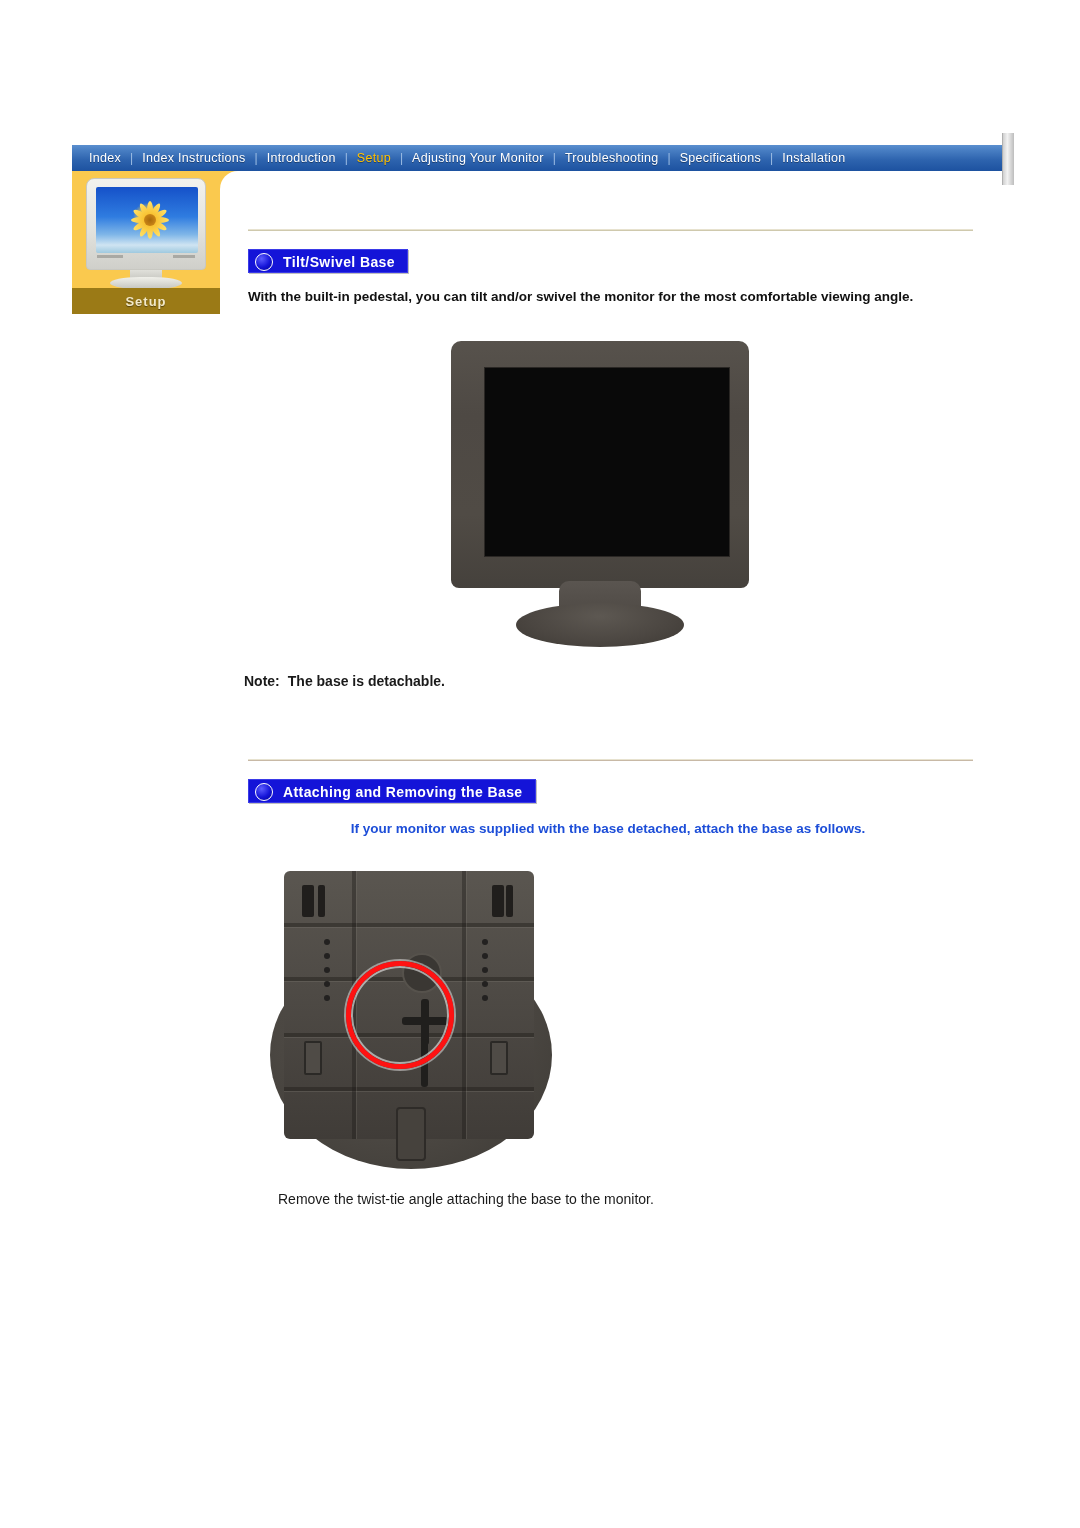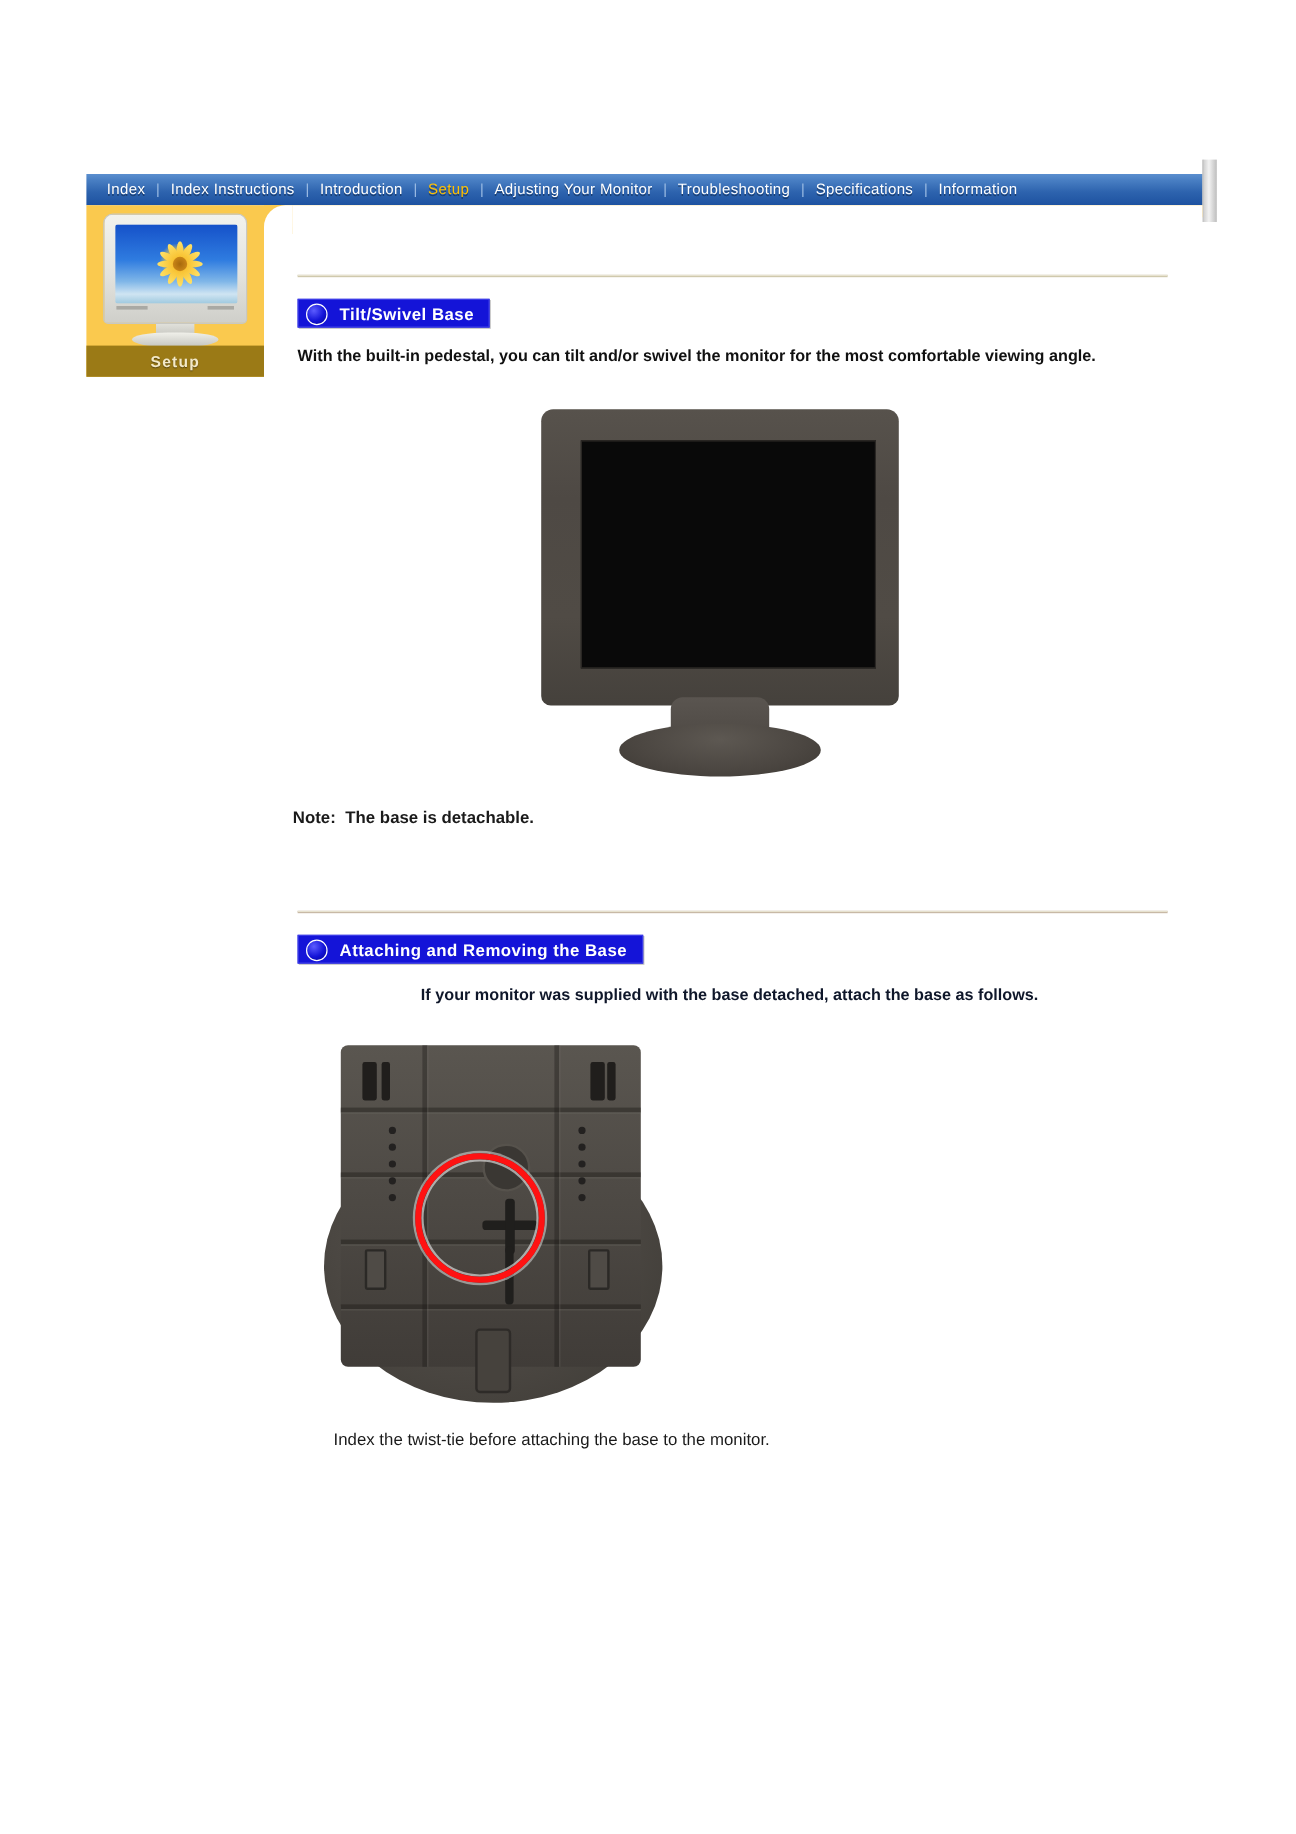--- a/index.html
+++ b/index.html
@@ -279,21 +279,21 @@
     font-size: 13.5px;
     font-weight: bold;
     color: #111111;
     line-height: 20px;
     margin-top: 14px;
     width: 710px;
   }
   .lead2 {
     font-size: 13.5px;
     font-weight: bold;
-    color: #0f172a;
+    color: #1d4ed8;
     line-height: 20px;
     margin-top: 16px;
     text-align: center;
     width: 660px;
     margin-left: 30px;
   }
 
   
   .fig-monitor {
     position: relative;
@@ -454,21 +454,21 @@
       <span class="navitem">Introduction</span>
       <span class="navsep">|</span>
       <span class="navitem active">Setup</span>
       <span class="navsep">|</span>
       <span class="navitem">Adjusting Your Monitor</span>
       <span class="navsep">|</span>
       <span class="navitem">Troubleshooting</span>
       <span class="navsep">|</span>
       <span class="navitem">Specifications</span>
       <span class="navsep">|</span>
-      <span class="navitem">Information</span>
+      <span class="navitem">Installation</span>
     </div>
     <div class="nav-right-tab"></div>
   </div>
 
   <div class="amber"></div>
   <div class="amber-strip"></div>
   <div class="content-round"></div>
   <div class="amber-notch"></div>
 
   <div class="thumb">
@@ -568,16 +568,16 @@
             <div class="hub-cross" style="left:0; top:18px; width:46px; height:8px;"></div>
             <div class="hub-cross" style="left:19px; top:0; width:8px; height:46px;"></div>
             <div class="hub-cross" style="left:19px; top:40px; width:7px; height:48px;"></div>
           </div>
           <div class="tab-bottom"></div>
         </div>
         <div class="base-ring"></div>
       </div>
     </div>
 
-    <div class="caption">Index the twist-tie before attaching the base to the monitor.</div>
+    <div class="caption">Remove the twist-tie angle attaching the base to the monitor.</div>
 
   </div>
 </div>
 
 </body></html>

